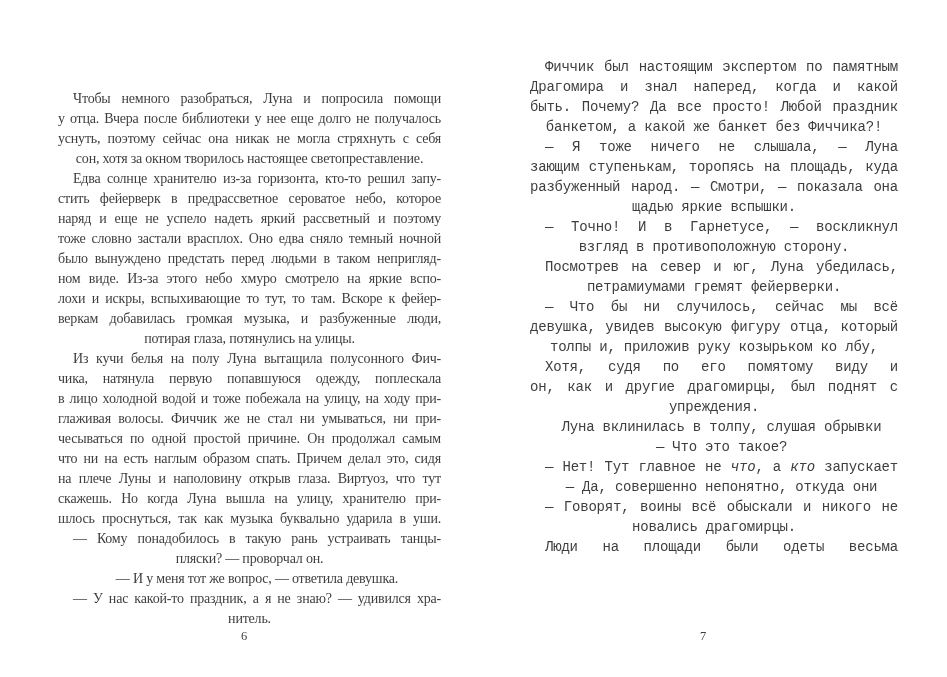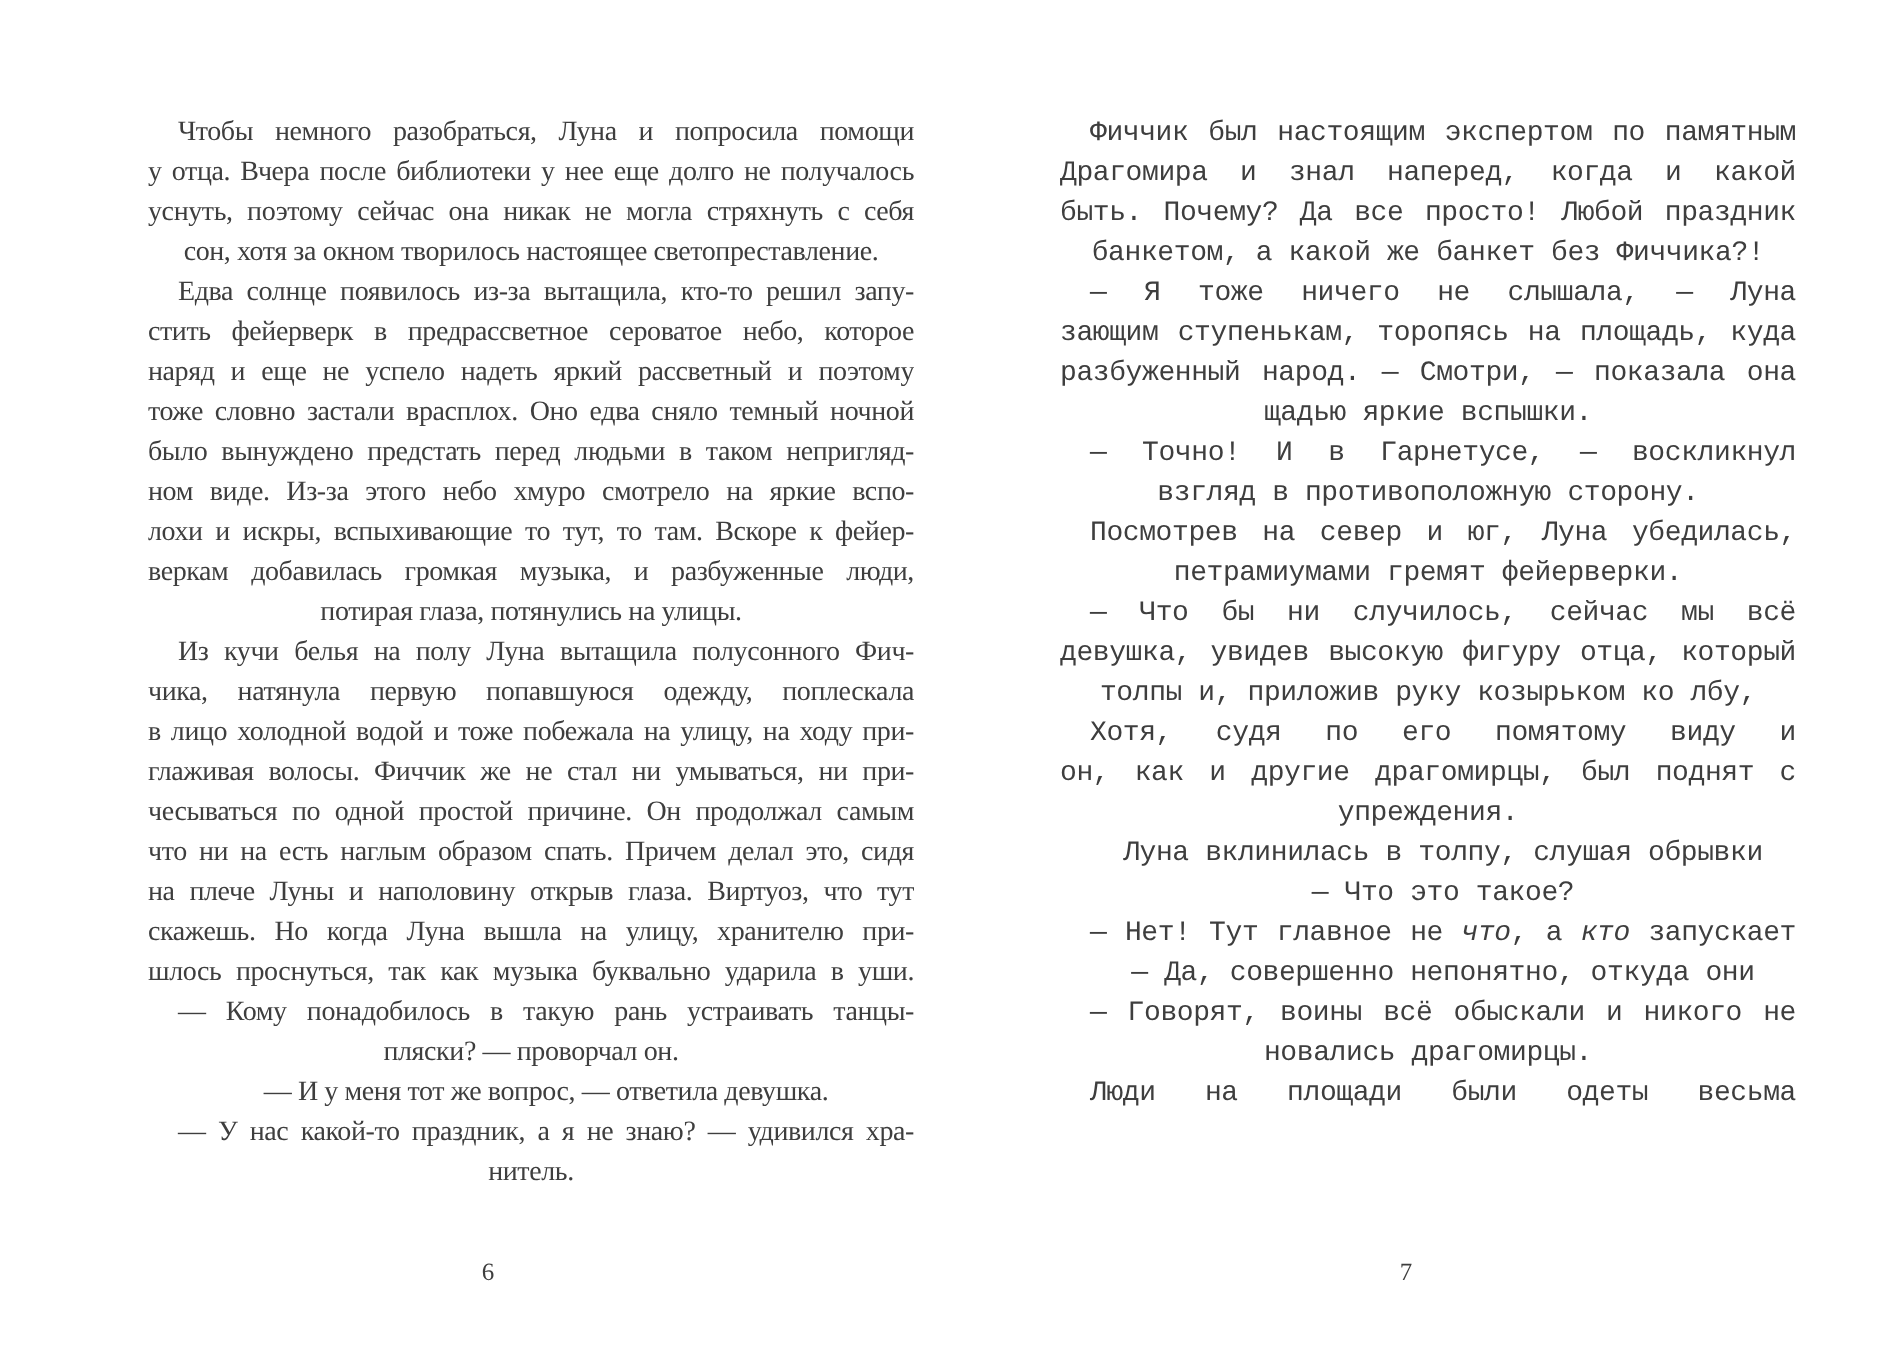--- a/index.html
+++ b/index.html
@@ -12,21 +12,21 @@
   .spread {
     position: relative;
     width: 947px; height: 677px;
     background: var(--paper, #ffffff);
     color: var(--ink, #3e3e3e);
   }
   .text-column {
     position: absolute;
     top: 57px;
   }
-  .col-left  { left: 74px;  width: 383px; }
+  .col-left  { left: 58px;  width: 383px; margin-top: 32px; }
   .col-right { left: 530px; width: 368px; font-family: Liberation Mono, monospace; }
   .line {
     height: 20px;
     line-height: 20px;
     font-size: 14px;
     letter-spacing: -0.2px;
     overflow: hidden;
     text-align: center;
   }
   .line.i { text-indent: 15px; }
@@ -47,21 +47,21 @@
 </head>
 <body>
 
 <div class="spread">
 
   <div class="text-column col-left">
       <div class="line i j"><span>Чтобы немного разобраться, Луна и попросила помощи</span></div>
       <div class="line j"><span>у отца. Вчера после библиотеки у нее еще долго не получалось</span></div>
       <div class="line j"><span>уснуть, поэтому сейчас она никак не могла стряхнуть с себя</span></div>
       <div class="line"><span>сон, хотя за окном творилось настоящее светопреставление.</span></div>
-      <div class="line i j"><span>Едва солнце появилось из-за вытащила, кто-то решил запу-</span></div>
+      <div class="line i j"><span>Едва солнце хранителю из-за горизонта, кто-то решил запу-</span></div>
       <div class="line j"><span>стить фейерверк в предрассветное сероватое небо, которое</span></div>
       <div class="line j"><span>наряд и еще не успело надеть яркий рассветный и поэтому</span></div>
       <div class="line j"><span>тоже словно застали врасплох. Оно едва сняло темный ночной</span></div>
       <div class="line j"><span>было вынуждено предстать перед людьми в таком непригляд-</span></div>
       <div class="line j"><span>ном виде. Из-за этого небо хмуро смотрело на яркие вспо-</span></div>
       <div class="line j"><span>лохи и искры, вспыхивающие то тут, то там. Вскоре к фейер-</span></div>
       <div class="line j"><span>веркам добавилась громкая музыка, и разбуженные люди,</span></div>
       <div class="line"><span>потирая глаза, потянулись на улицы.</span></div>
       <div class="line i j"><span>Из кучи белья на полу Луна вытащила полусонного Фич-</span></div>
       <div class="line j"><span>чика, натянула первую попавшуюся одежду, поплескала</span></div>

